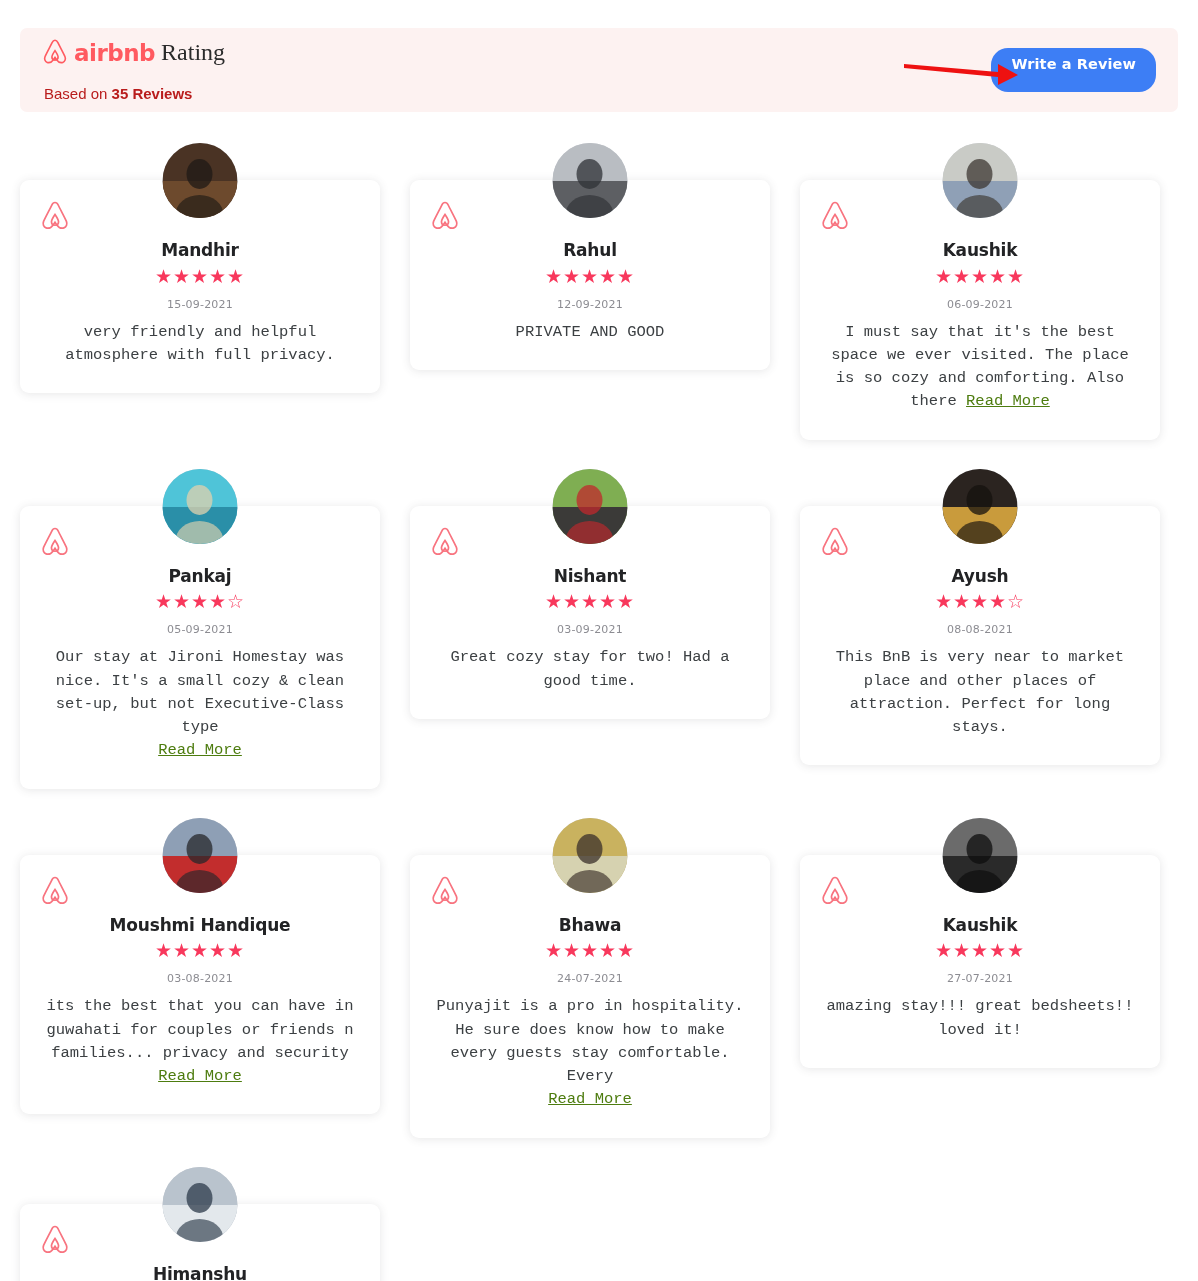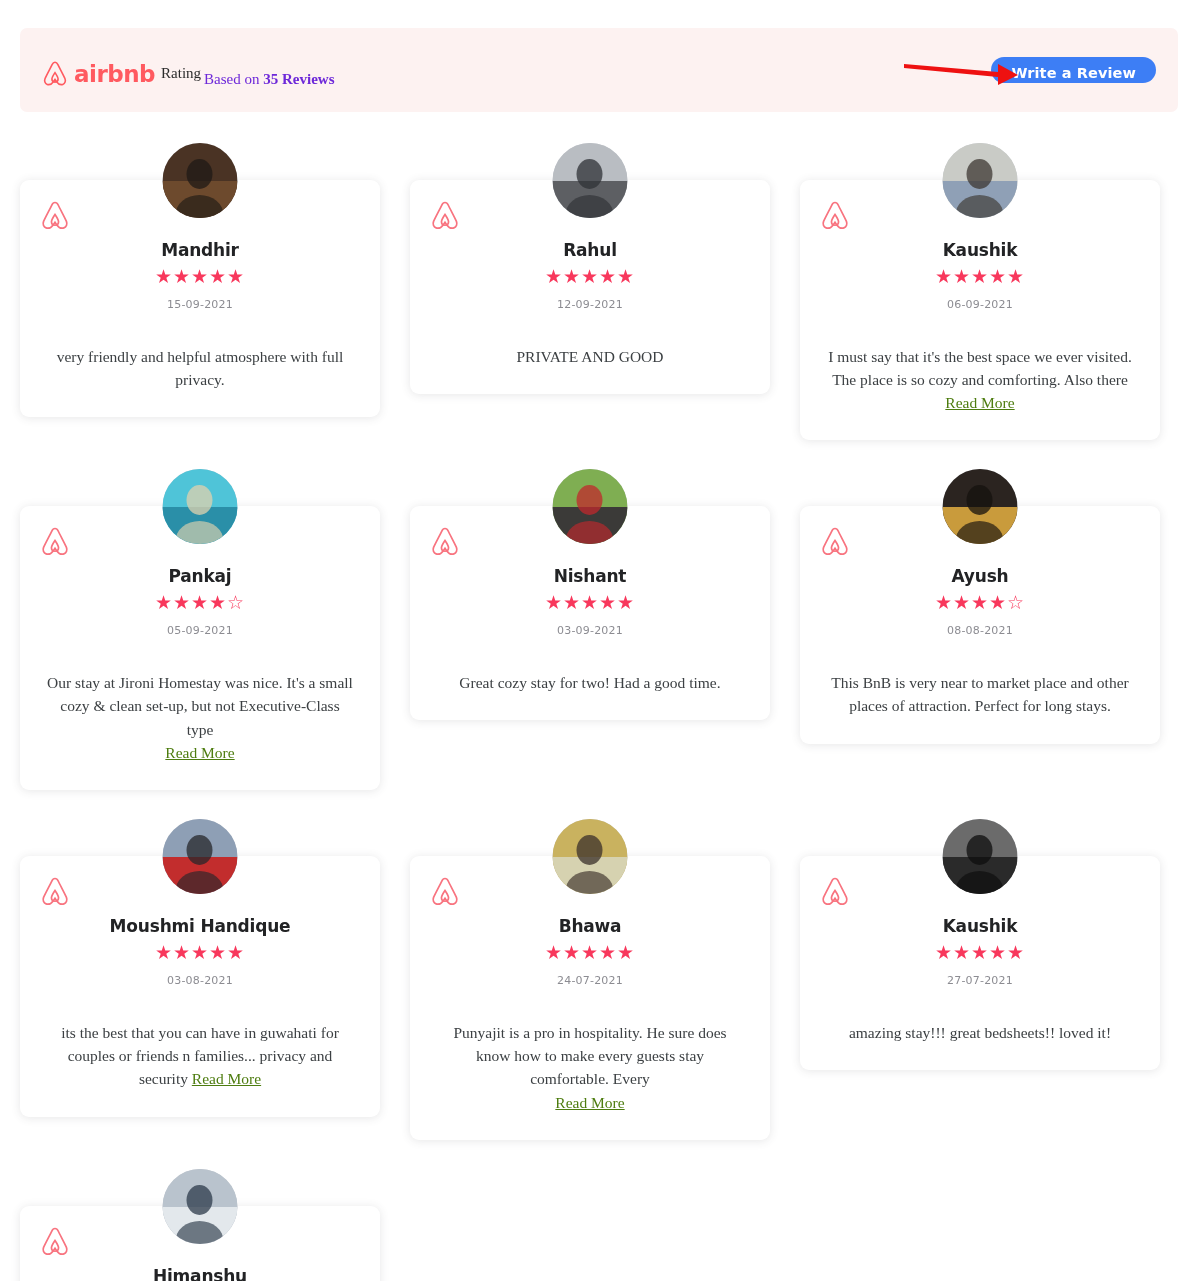--- a/index.html
+++ b/index.html
@@ -30,51 +30,51 @@
     height: 84px;
     background: #fdf2f1;
     border-radius: 7px;
     display: flex;
     align-items: center;
     justify-content: space-between;
     padding: 0 22px 0 22px;
   }
   .header-left {
     display: flex;
+    flex-direction: column;
     justify-content: center;
     gap: 1px;
-    align-items: flex-end;
   }
   .brand-line {
     display: flex;
     align-items: center;
     gap: 6px;
     line-height: 1;
   }
   .brand-logo-svg { display: block; }
   .brand-wordmark {
     font-family: "DejaVu Sans", sans-serif;
     font-size: 23px;
     font-weight: bold;
     color: #ff5a60;
     letter-spacing: -0.5px;
     line-height: 1;
     position: relative;
     top: 1px;
   }
   .brand-rating-word {
     font-family: "Liberation Serif", serif;
-    font-size: 15px;
+    font-size: 24px;
     color: #2b2b2b;
     line-height: 1;
   }
   .based-on {
-    font-family: Liberation Serif, serif;
+    font-family: Liberation Sans, sans-serif;
     font-size: 15px;
-    color: #6d28d9;
+    color: #b91c1c;
     margin-top: 18px;
     margin-left: 2px;
   }
   .based-on b { font-weight: bold; }
 
   .header-right {
     position: relative;
     display: flex;
     align-items: center;
   }
@@ -85,21 +85,21 @@
     transform: translateY(-50%);
     width: 120px;
     height: 30px;
     pointer-events: none;
   }
   .write-review-btn {
     background: #3d7ef5;
     color: #ffffff;
     border: none;
     border-radius: 17px;
-    padding: 9px 20px 2px 20px;
+    padding: 9px 20px 20px 20px;
     font-family: "DejaVu Sans", sans-serif;
     font-size: 14.5px;
     font-weight: bold;
     letter-spacing: 0.1px;
     cursor: pointer;
     white-space: nowrap;
     line-height: 1;
   }
 
   
@@ -168,25 +168,25 @@
   }
   .stars .empty { color: #f8385c; }
   .review-date {
     font-family: "DejaVu Sans", sans-serif;
     font-size: 11px;
     color: #8c8c92;
     margin-top: 12px;
     letter-spacing: 0.2px;
   }
   .review-text {
-    font-family: Liberation Serif, serif;
+    font-family: Liberation Mono, monospace;
     font-size: 15.5px;
     color: #3c4043;
     line-height: 1.5;
-    margin-top: 34px;
+    margin-top: 10px;
     padding: 0 4px;
   }
   .read-more {
     color: #4d7c0f;
     text-decoration: underline;
     cursor: pointer;
   }
 </style>
 </head>
 <body>

